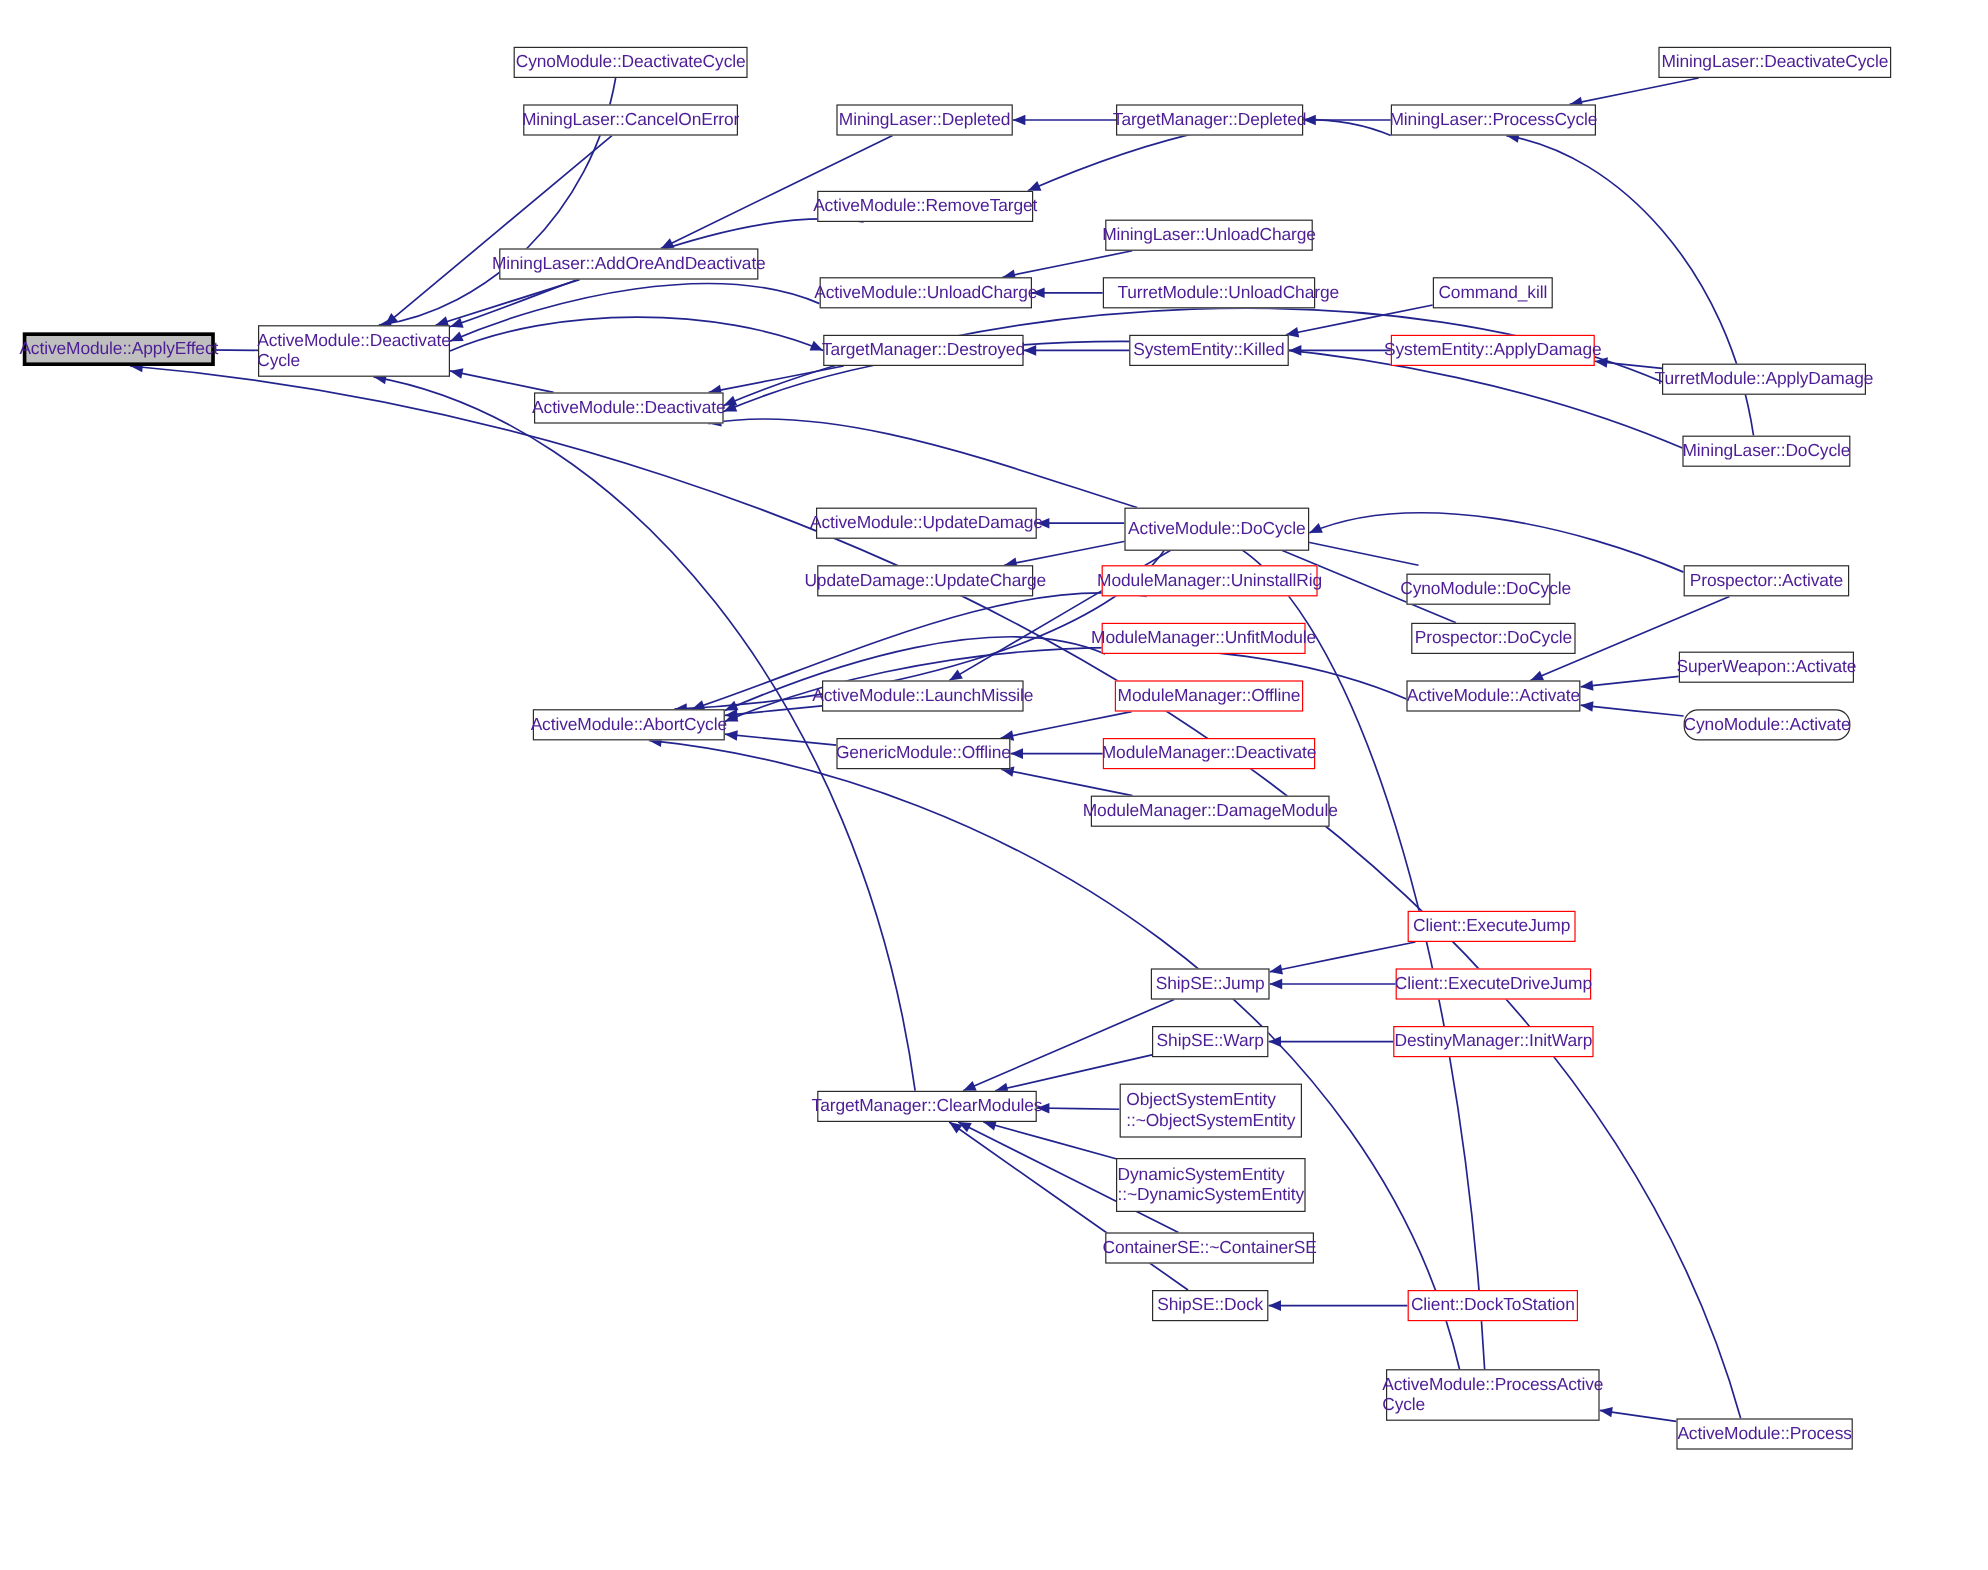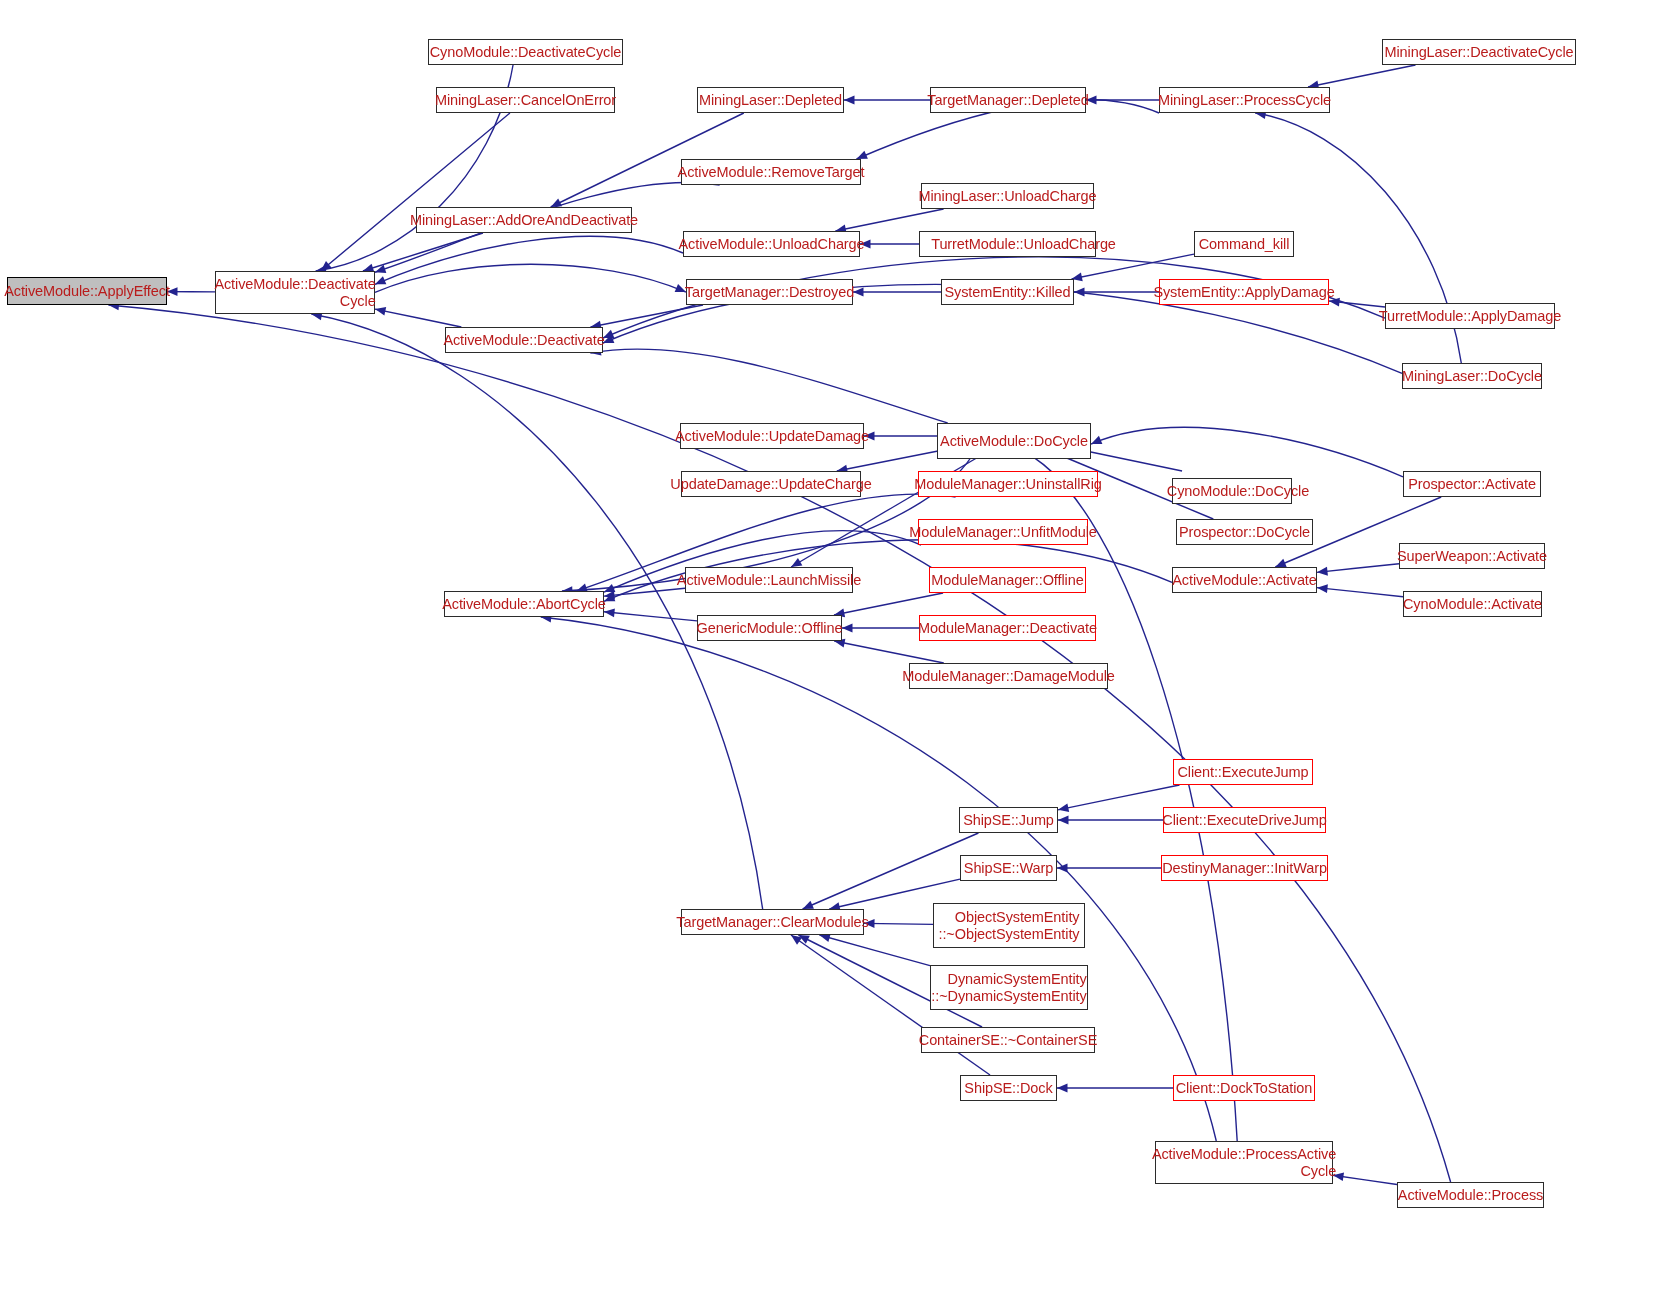--- a/index.html
+++ b/index.html
@@ -4,33 +4,33 @@
 <style>
   html,body{margin:0;padding:0;background:#ffffff;}
   body{font-family:"Liberation Sans","DejaVu Sans",sans-serif;}
   #canvas{position:relative;width:1657px;height:1308px;background:#fff;overflow:hidden;}
   #edges{position:absolute;left:0;top:0;width:1657px;height:1308px;pointer-events:none;}
   .node{
     position:absolute;
     box-sizing:border-box;
     border:1px solid #2b2b2b;
     background:#ffffff;
-    color:#b91c1c;
+    color:#4c1d95;
     font-size:14.5px;
     line-height:1.12;
     display:flex;
     align-items:center;
     justify-content:center;
-    text-align:right;
+    text-align:left;
     white-space:pre-line;
     letter-spacing:-0.1px;
     z-index:5;
   }
   .node.red{border:1.5px solid #ff0000;}
-  .node.root{background:#bfbfbf;border:1px solid #000000;}
+  .node.root{background:#bfbfbf;border:3px solid #000000;margin-left:12px;}
   .node.thick{border-width:1.5px;}
 </style>
 </head>
 <body>
 
 <div id="canvas">
   <svg id="edges" viewBox="0 0 1657 1308">
       <path d="M215,291.9230769230769 C198.2,291.80192307692306 183.8,291.69807692307694 167,291.5769230769231" fill="none" stroke="#23238e" stroke-width="1.4"></path>
       <polygon points="167,291.5769230769231 177.53145692180567,287.2527566712269 177.46799703347926,296.05252785248916" fill="#23238e"></polygon>
       <path d="M513.0405405405405,65 C493.2970893970894,178.3 404.4515592515592,258.64 315.6060291060291,271" fill="none" stroke="#23238e" stroke-width="1.4"></path>
@@ -173,21 +173,21 @@
       <div class="node thick" style="left: 681px; top: 471px; width: 180px; height: 26px;">UpdateDamage::UpdateCharge</div>
       <div class="node red" style="left: 918px; top: 471px; width: 180px; height: 26px;">ModuleManager::UninstallRig</div>
       <div class="node" style="left: 1172px; top: 478px; width: 120px; height: 26px; padding-left: 12px;">CynoModule::DoCycle</div>
       <div class="node thick" style="left: 1403px; top: 471px; width: 138px; height: 26px;">Prospector::Activate</div>
       <div class="node red" style="left: 918px; top: 519px; width: 170px; height: 26px;">ModuleManager::UnfitModule</div>
       <div class="node" style="left: 1176px; top: 519px; width: 137px; height: 26px;">Prospector::DoCycle</div>
       <div class="node" style="left: 1399px; top: 543px; width: 146px; height: 26px;">SuperWeapon::Activate</div>
       <div class="node red" style="left: 929px; top: 567px; width: 157px; height: 26px;">ModuleManager::Offline</div>
       <div class="node thick" style="left: 685px; top: 567px; width: 168px; height: 26px;">ActiveModule::LaunchMissile</div>
       <div class="node thick" style="left: 1172px; top: 567px; width: 145px; height: 26px;">ActiveModule::Activate</div>
-      <div class="node" style="left: 1403px; top: 591px; width: 139px; height: 26px;">CynoModule::Activate</div>
+      <div class="node" style="left: 1403px; top: 591px; width: 139px; height: 26px; border-radius: 12px;">CynoModule::Activate</div>
       <div class="node thick" style="left: 444px; top: 591px; width: 160px; height: 26px;">ActiveModule::AbortCycle</div>
       <div class="node thick" style="left: 697px; top: 615px; width: 145px; height: 26px;">GenericModule::Offline</div>
       <div class="node red" style="left: 919px; top: 615px; width: 177px; height: 26px;">ModuleManager::Deactivate</div>
       <div class="node" style="left: 909px; top: 663px; width: 199px; height: 26px;">ModuleManager::DamageModule</div>
       <div class="node red" style="left: 1173px; top: 759px; width: 140px; height: 26px;">Client::ExecuteJump</div>
       <div class="node thick" style="left: 959px; top: 807px; width: 99px; height: 26px;">ShipSE::Jump</div>
       <div class="node red" style="left: 1163px; top: 807px; width: 163px; height: 26px;">Client::ExecuteDriveJump</div>
       <div class="node thick" style="left: 960px; top: 855px; width: 97px; height: 26px;">ShipSE::Warp</div>
       <div class="node red" style="left: 1161px; top: 855px; width: 167px; height: 26px;">DestinyManager::InitWarp</div>
       <div class="node thick" style="left: 681px; top: 909px; width: 183px; height: 26px;">TargetManager::ClearModules</div>

